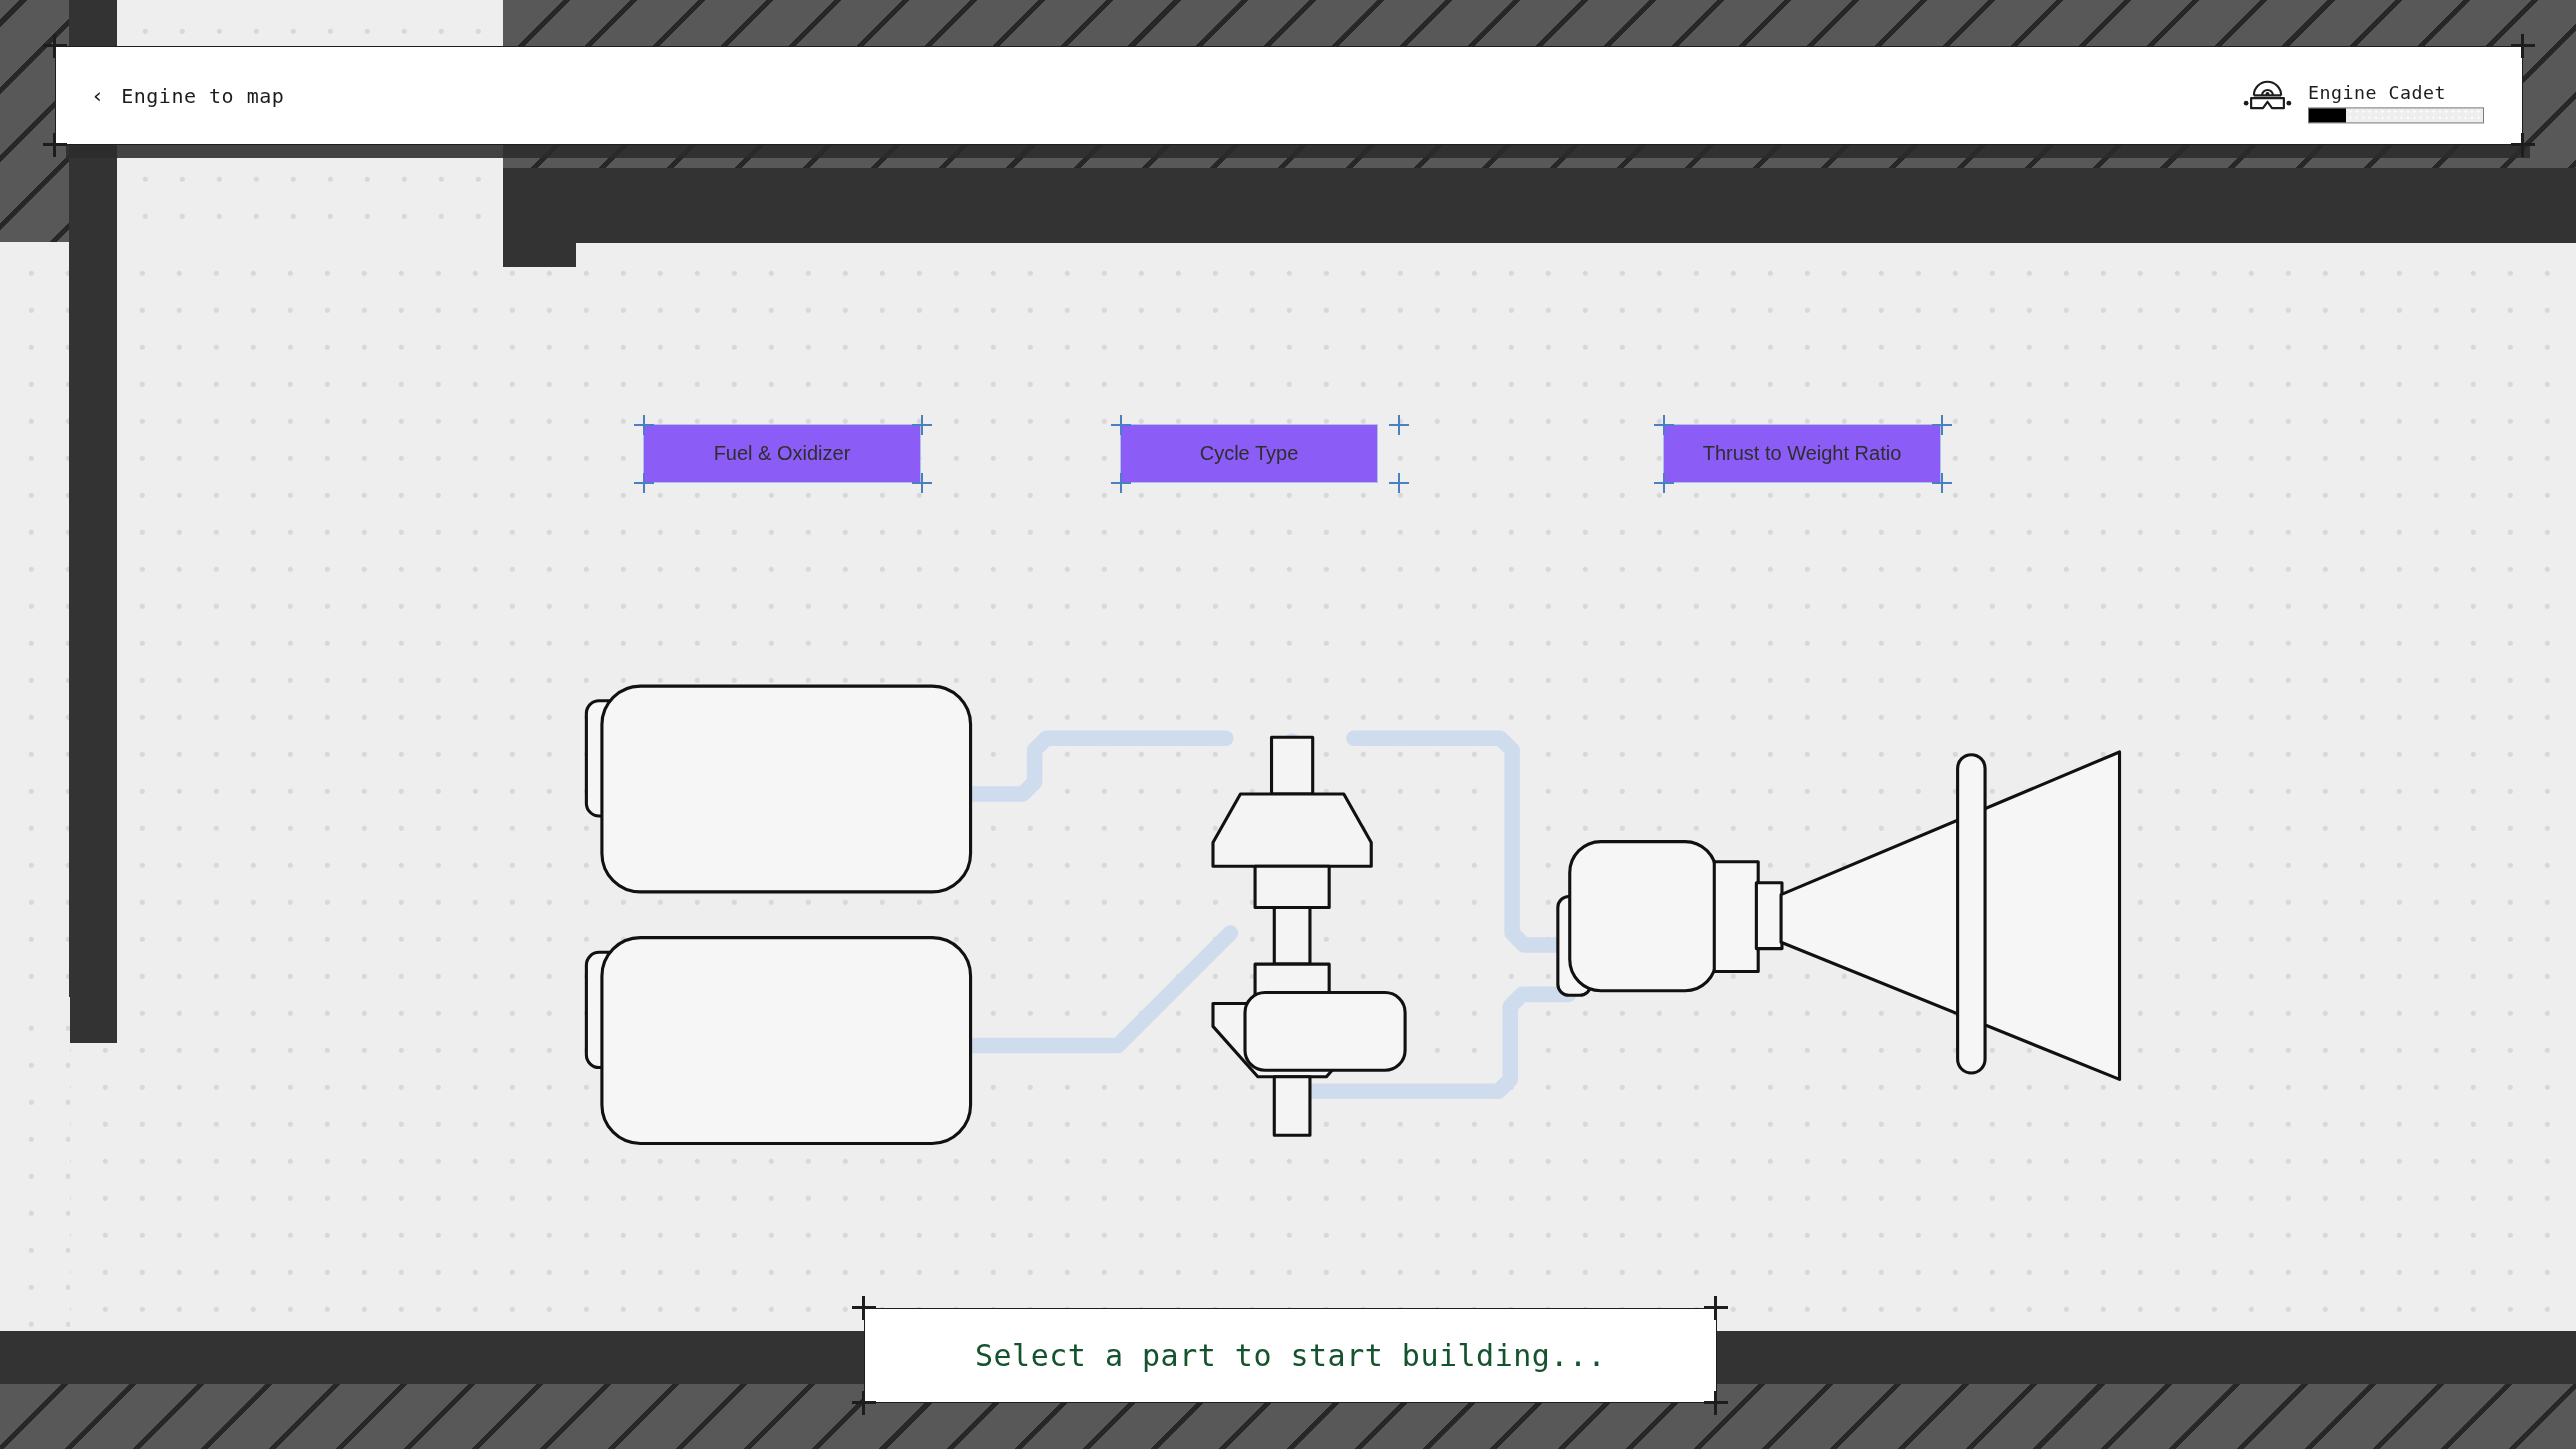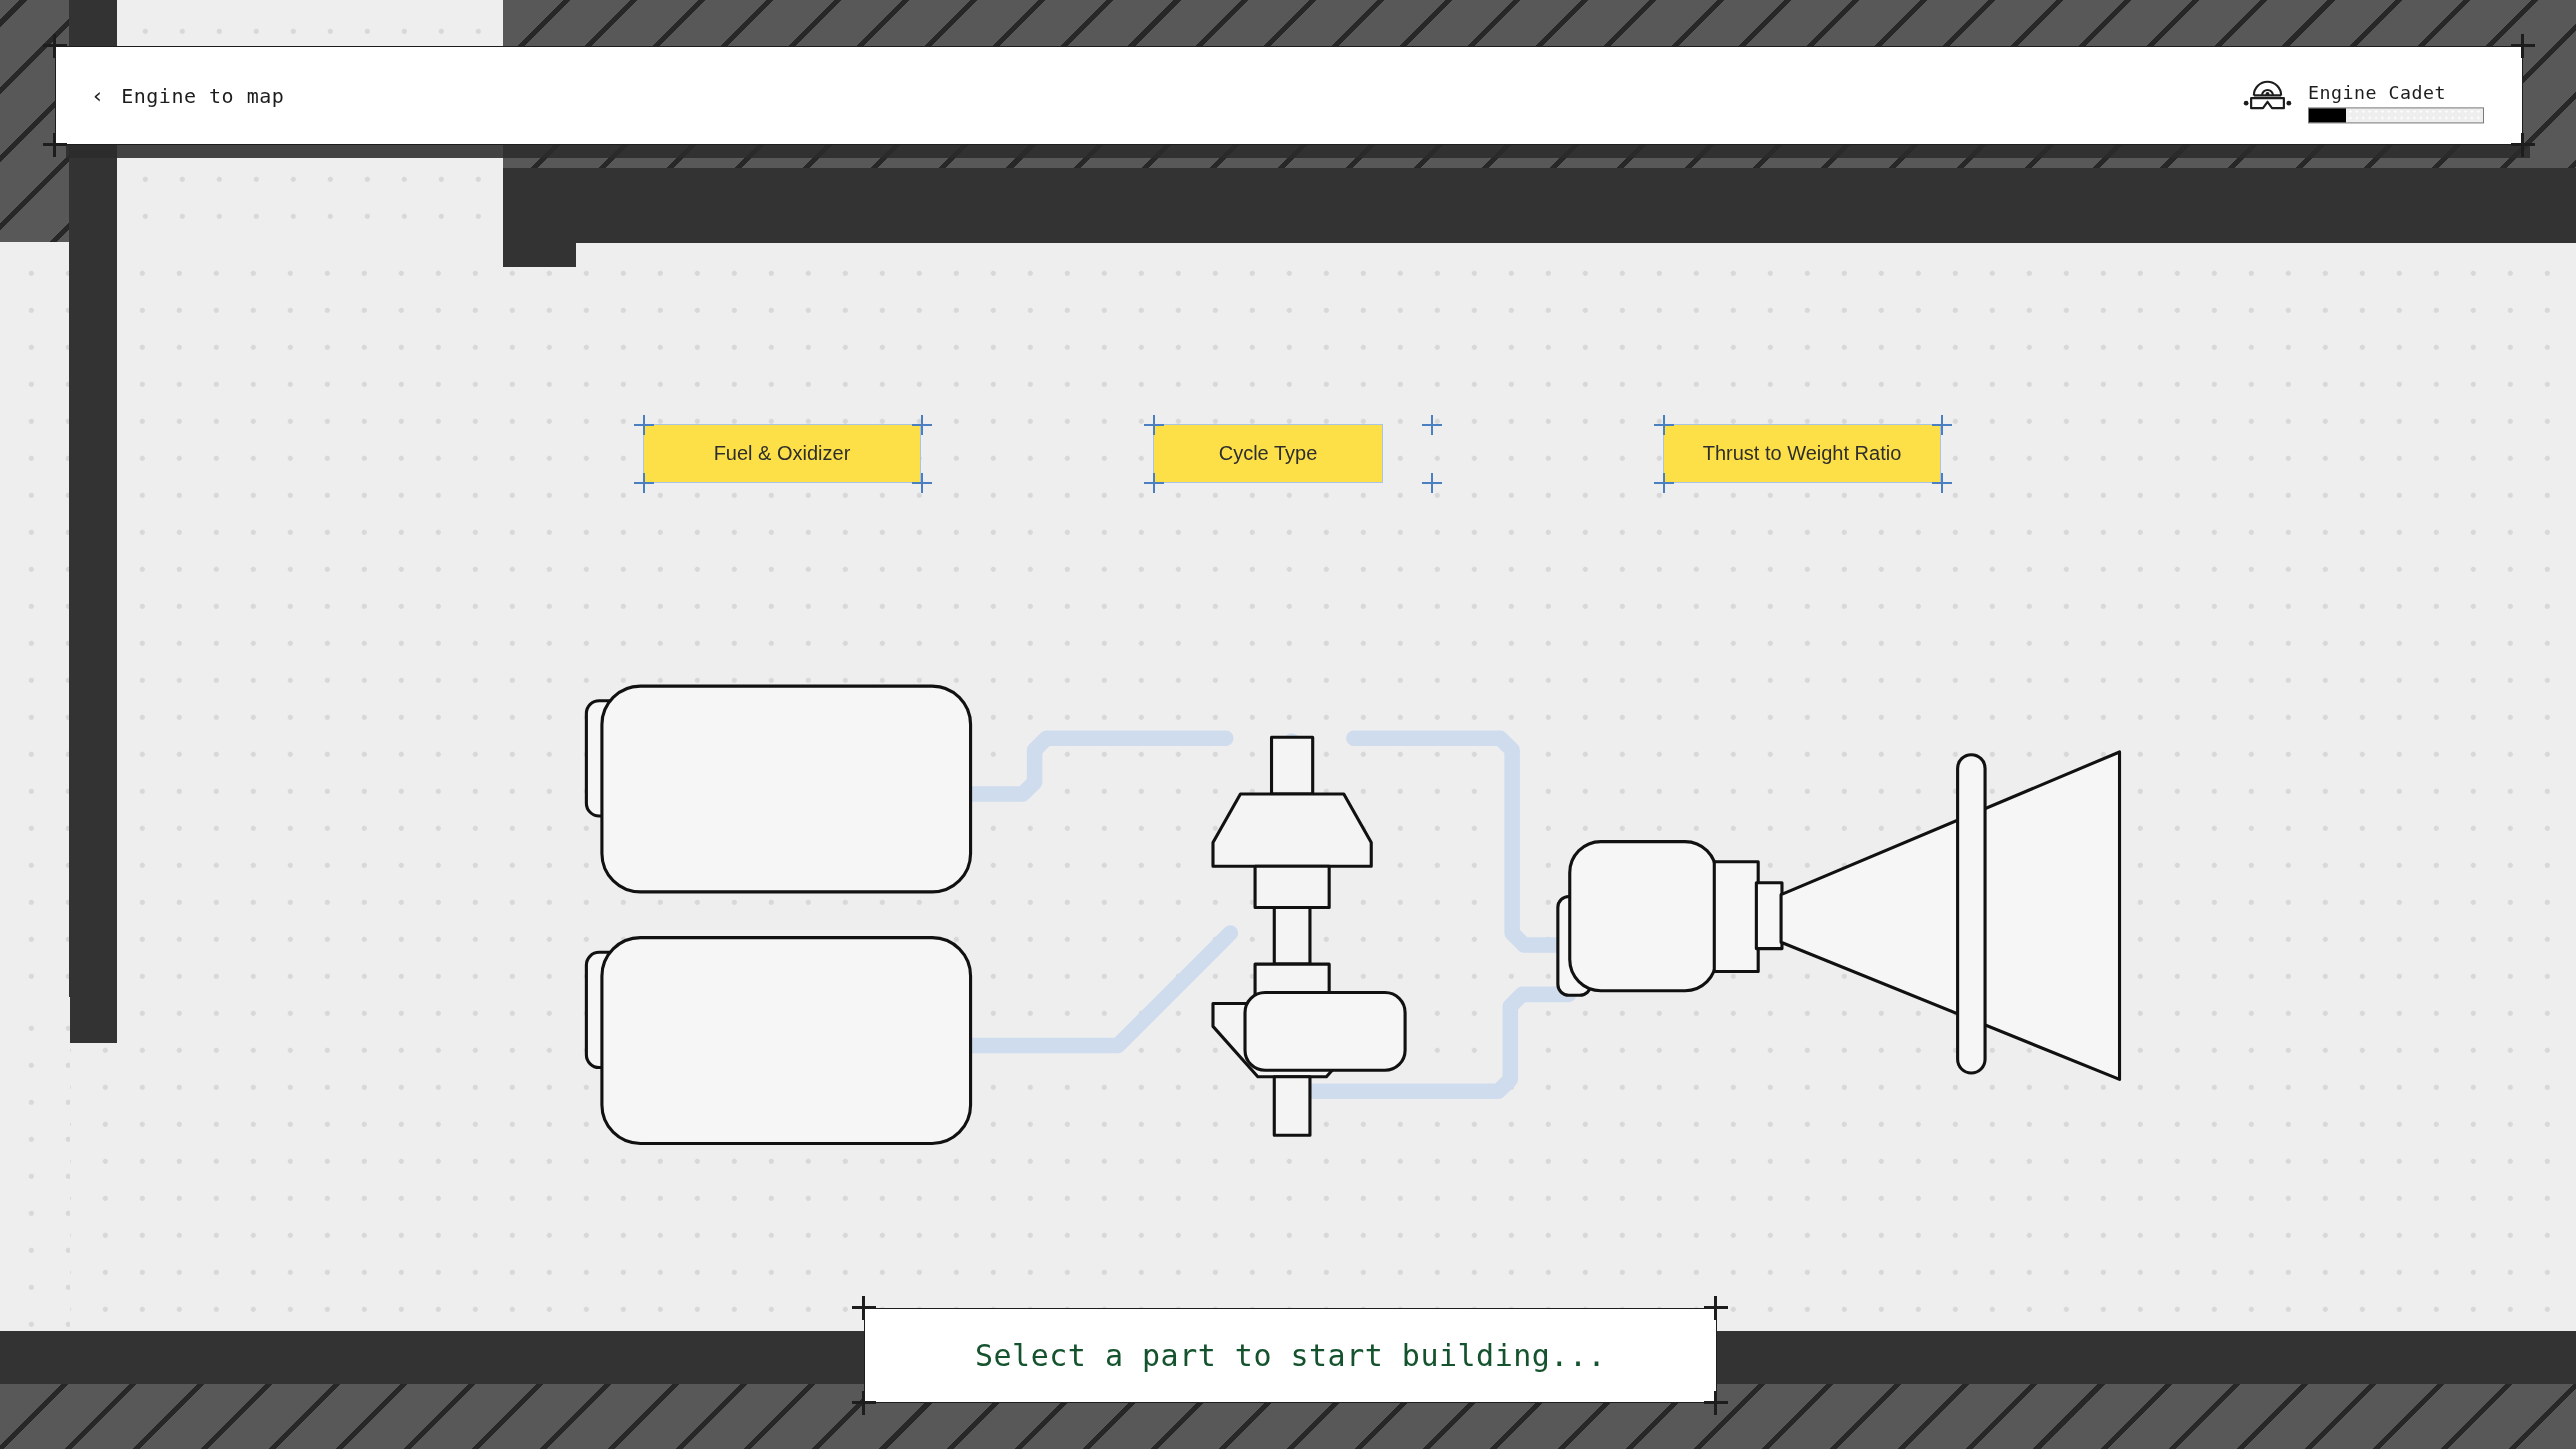--- a/index.html
+++ b/index.html
@@ -77,21 +77,21 @@
     background-color:#eeeeee;
     background-image:radial-gradient(circle, #ffffff 0.9px, rgba(0,0,0,0) 1.1px);
     background-size:6.4px 6.4px;
     position:relative;
   }
   #rank-fill{position:absolute;left:0;top:0;bottom:0;background:#000;}
 
   
   .part-btn{
     position:absolute;height:59px;
-    background:#fde047;
+    background:#8b5cf6;
     border:1.8px solid #a9c4e4;
     box-sizing:border-box;
     display:flex;align-items:center;justify-content:center;
     cursor:pointer;
   }
   .part-btn .lbl{
     font-family:"Liberation Sans",sans-serif;
     font-size:20px;color:#2e2e2e;
   }
   
@@ -280,21 +280,21 @@
 <div class="xh" style="left:2511px;top:133px;"></div>
 
 <div id="part-buttons">
     <div class="part-btn" style="left: 643px; top: 424px; width: 278px;">
       <span class="lbl">Fuel &amp; Oxidizer</span>
       <div class="bxh" style="left: -10px; top: -10px;"></div>
       <div class="bxh" style="left: 268px; top: -10px;"></div>
       <div class="bxh" style="left: -10px; top: 48px;"></div>
       <div class="bxh" style="left: 268px; top: 48px;"></div>
     </div>
-    <div class="part-btn" style="left: 1153px; top: 424px; width: 230px;">
+    <div class="part-btn" style="left: 1120px; top: 424px; width: 258px;">
       <span class="lbl">Cycle Type</span>
       <div class="bxh" style="left: -10px; top: -10px;"></div>
       <div class="bxh" style="left: 268px; top: -10px;"></div>
       <div class="bxh" style="left: -10px; top: 48px;"></div>
       <div class="bxh" style="left: 268px; top: 48px;"></div>
     </div>
     <div class="part-btn" style="left: 1663px; top: 424px; width: 278px;">
       <span class="lbl">Thrust to Weight Ratio</span>
       <div class="bxh" style="left: -10px; top: -10px;"></div>
       <div class="bxh" style="left: 268px; top: -10px;"></div>

